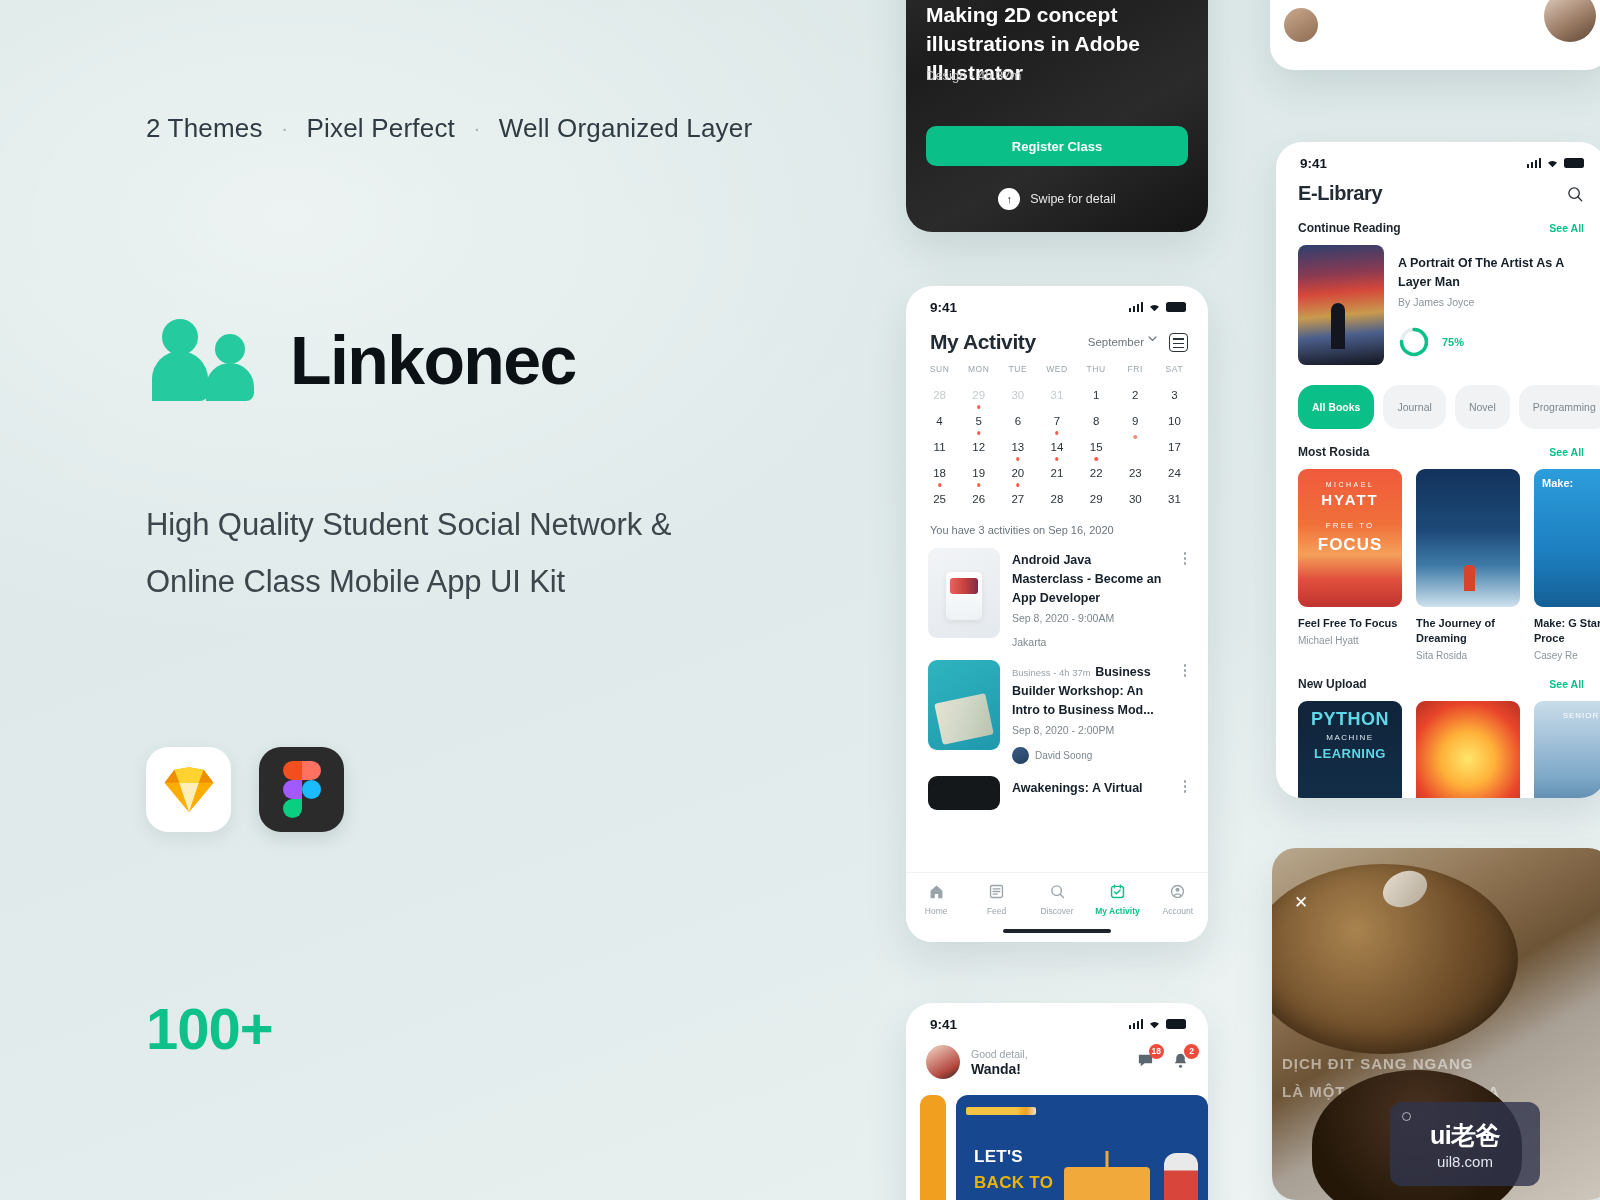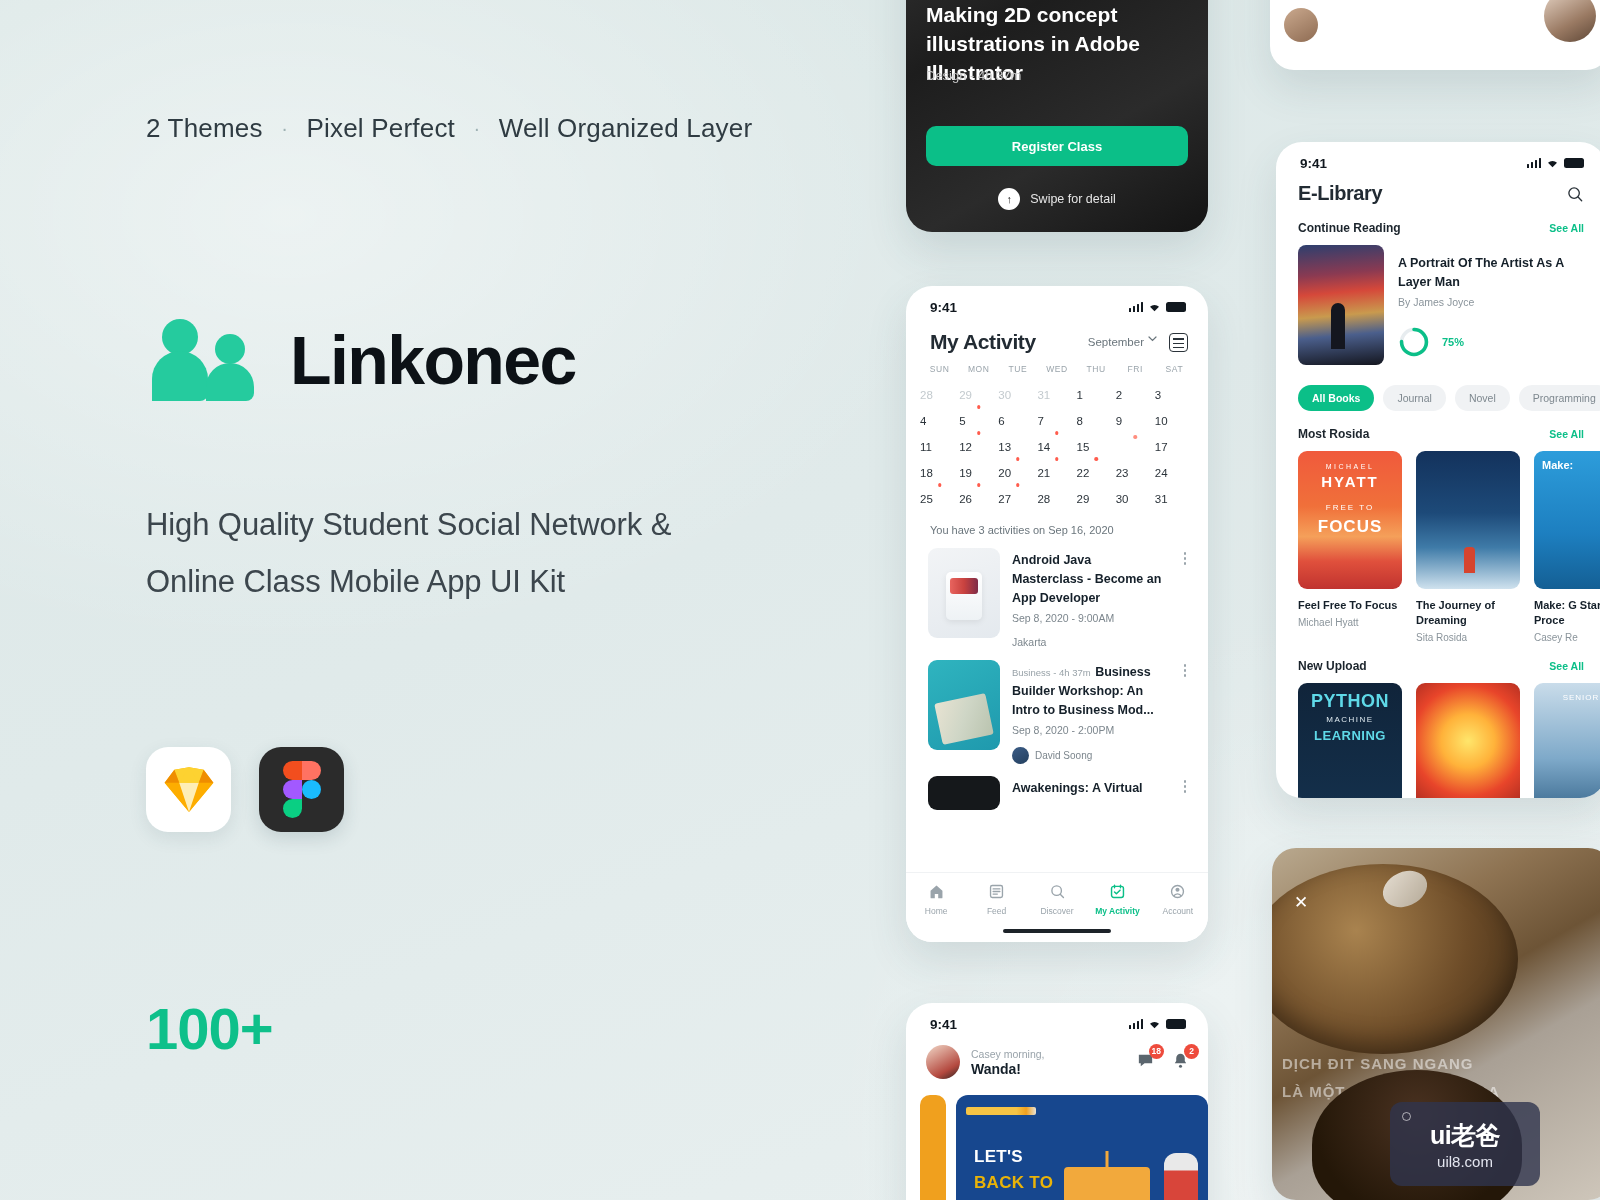--- a/index.html
+++ b/index.html
@@ -78,21 +78,21 @@
   .act-title { font-size: 21px; font-weight: 700; letter-spacing: -0.4px; }
   .act-right { display: flex; align-items: center; gap: 12px; }
   .month-sel { font-size: 11.5px; color: #6a757c; display: flex; align-items: flex-start; gap: 4px; }
   .list-ico { width: 19px; height: 19px; border: 1.6px solid #2b333a; border-radius: 4px; position: relative; }
   .list-ico::before, .list-ico::after { content: ""; position: absolute; left: 3px; right: 3px; height: 1.6px; background: #2b333a; }
   .list-ico::before { top: 4.5px; } .list-ico::after { top: 9px; box-shadow: 0 4px 0 #2b333a; }
 
   .cal { padding: 6px 14px 4px 14px; }
   .cal-row { display: grid; grid-template-columns: repeat(7,1fr); }
   .cal-dow { font-size: 8.5px; color: #9aa4ab; text-align: center; letter-spacing: .6px; padding-bottom: 8px; }
-  .cal-cell { position: relative; height: 26px; display: flex; align-items: center; font-size: 11.5px; color: #2b333a; }
+  .cal-cell { position: relative; height: 26px; display: flex; align-items: center; justify-content: center; font-size: 11.5px; color: #2b333a; }
   .cal-cell.muted { color: #c3cace; }
   .cal-cell .d { position: absolute; top: -3px; left: 50%; transform: translateX(-50%); width: 3.5px; height: 3.5px; border-radius: 50%; background: #ff5c4d; }
   .cal-cell.sel { color: #fff; }
   .cal-cell.sel .pill { position: absolute; width: 26px; height: 30px; border-radius: 9px; background: #0bbf88; z-index: -1; }
   .cal-cell.sel .d { background: #ff8e7f; top: 1px; z-index: 1; }
   .cal-cell.sel span.n { position: relative; z-index: 1; }
 
   .act-sub { font-size: 11px; color: #6a757c; padding: 8px 24px 6px 24px; }
   .act-item { display: flex; gap: 12px; padding: 6px 16px 6px 22px; align-items: flex-start; }
   .act-thumb { width: 72px; height: 90px; border-radius: 9px; flex: none; overflow: hidden; position: relative; }
@@ -133,21 +133,21 @@
   .cover-portrait { background: linear-gradient(175deg,#2d3f6e 0%,#8a3a52 25%,#d5483a 40%,#c99a4e 58%,#4b5f8c 74%,#14161f 100%); }
   .cover-portrait::after { content:""; position:absolute; left:38%; top:48%; width:14px; height:46px; background:#14161f; border-radius:7px 7px 0 0; }
   .reading-body { flex: 1; min-width: 0; padding-top: 8px; }
   .rb-title { font-size: 12.5px; font-weight: 700; line-height: 17px; color: #15202a; }
   .rb-author { font-size: 10.5px; color: #8a949b; margin-top: 5px; }
   .progress { display: flex; align-items: center; gap: 12px; margin-top: 18px; }
   .ring { width: 32px; height: 32px; }
   .pct { font-size: 11px; font-weight: 700; color: #0bbf88; }
 
   .chips { display: flex; gap: 9px; padding: 20px 0 0 22px; }
-  .chip { padding: 7px 14px; border-radius: 16px; background: #f0f2f4; color: #7e888f; font-size: 10.5px; white-space: nowrap; }
+  .chip { padding: 16px 14px; border-radius: 16px; background: #f0f2f4; color: #7e888f; font-size: 10.5px; white-space: nowrap; }
   .chip.active { background: #0bbf88; color: #fff; font-weight: 700; }
 
   .book-row { display: flex; gap: 14px; padding: 0 0 0 22px; }
   .book { width: 104px; flex: none; }
   .book .cv { width: 104px; height: 138px; border-radius: 9px; overflow: hidden; position: relative; }
   .cv-focus { background: linear-gradient(180deg,#f05a3c 0%,#f0703a 40%,#f5a05a 62%,#e0503c 80%,#c0332f 100%); }
   .cv-focus .t1 { position:absolute; top:12px; left:0; right:0; text-align:center; color:#fff; font-size:7px; letter-spacing:2.5px; }
   .cv-focus .t2 { position:absolute; top:22px; left:0; right:0; text-align:center; color:#fff; font-size:15px; font-weight:700; letter-spacing:2px; }
   .cv-focus .t3 { position:absolute; top:52px; left:0; right:0; text-align:center; color:#fff; font-size:8px; letter-spacing:2px; }
   .cv-focus .t4 { position:absolute; top:66px; left:0; right:0; text-align:center; color:#fff; font-size:17px; font-weight:700; letter-spacing:1px; }
@@ -669,21 +669,21 @@
       <svg width="13" height="10" viewBox="0 0 13 10">
           <path d="M6.5 9.2 2 4.8a6.4 6.4 0 0 1 9 0z" fill="#11181f"></path>
         </svg>
       <span class="batt"></span>
     </span>
   </div>
 
   <div class="greet">
     <span class="greet-av"></span>
     <span class="greet-text">
-      <div class="greet-hi">Casey morning,</div>
+      <div class="greet-hi">Good detail,</div>
       <div class="greet-name">Wanda!</div>
     </span>
     <span class="greet-icons">
       <span class="gi">
         <svg width="19" height="19" viewBox="0 0 20 20">
             <path d="M3 4h14v9H9l-4 3v-3H3z" fill="#5b666e"></path>
           </svg>
         <span class="badge">18</span>
       </span>
       <span class="gi">

